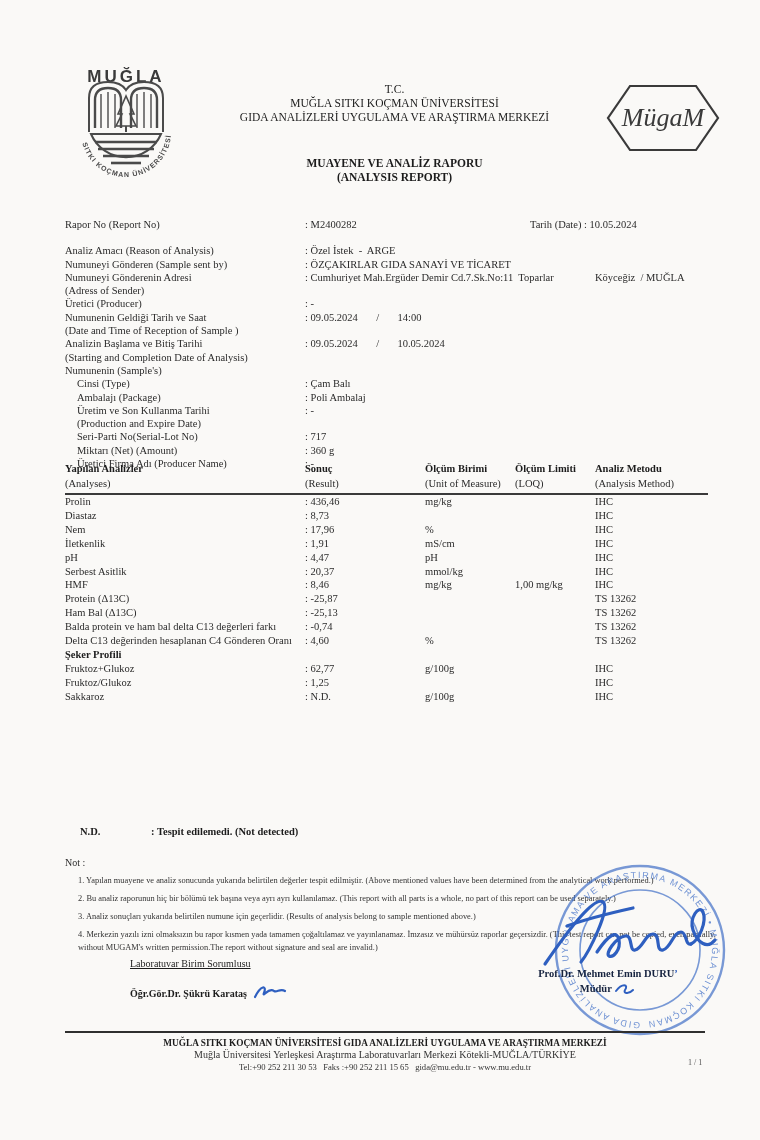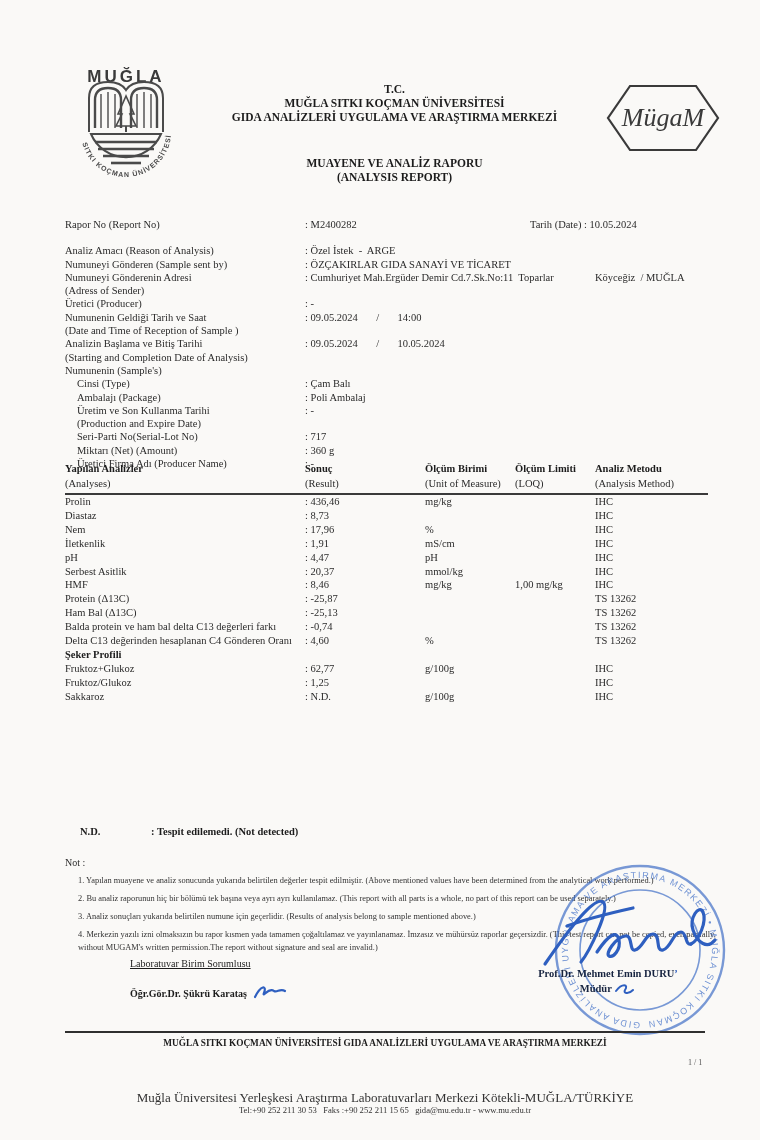--- a/index.html
+++ b/index.html
@@ -9,21 +9,21 @@
     background:#faf9f7; overflow:hidden;
     font-family:"Liberation Serif","DejaVu Serif",serif;
     color:#2b2b2b; font-size:10.5px;
   }
   .pre{white-space:pre;}
 
   
   .header{position:absolute; top:66px; left:65px; right:36px; display:flex;}
   .uni-logo{width:122px; flex:0 0 122px;}
   .head-center{flex:1; text-align:center; padding-top:16px;}
-  .head-center .hline{font-weight:bold; font-size:11.5px; line-height:14px; color:#1c1c1c;}
+  .head-center .hline{font-weight:normal; font-size:11.5px; line-height:14px; color:#1c1c1c;}
   .report-title{margin-top:32px; font-weight:bold; font-size:11.5px; line-height:14px; color:#1c1c1c;}
   .mugam{width:122px; flex:0 0 122px; padding-top:12px;}
 
   
   .meta{position:absolute; top:218px; left:65px; right:40px; line-height:13.3px;}
   .rapor-row{display:grid; grid-template-columns:240px 225px 1fr; margin-bottom:13px;}
   .info-row{display:grid; grid-template-columns:240px 1fr; position:relative;}
   .info-row .lab.indent{padding-left:12px;}
   .info-extra{position:absolute; left:530px; top:0; white-space:pre;}
 
@@ -52,21 +52,21 @@
   .big-sig{position:absolute; top:878px; left:537px;}
   .sig-right{position:absolute; top:966px; left:488px; width:240px; text-align:center;
              font-weight:bold; color:#16233f; font-size:10.5px; line-height:15px;}
   .sig-right .apos{color:#2e5fc0; font-weight:bold;}
   .sig-right svg{vertical-align:-5px;}
 
   
   .footer{position:absolute; top:1031px; left:65px; right:55px;
           border-top:2.5px solid #2f2f2f; padding-top:4px; text-align:center;}
   .footer .f1{font-weight:bold; font-size:9.3px; color:#1c1c1c; line-height:12px;}
-  .footer .f2{font-size:13px; line-height:12px; color:#333;margin-top:43px;}
+  .footer .f2{font-size:10px; line-height:12px; color:#333;}
   .footer .f3{font-size:8.6px; line-height:12px; color:#333; white-space:pre;}
   .pageno{position:absolute; top:1058px; left:688px; font-size:8px; color:#555;}
 </style>
 </head>
 <body>
 
 <div class="page">
 
   <div class="header">
 

